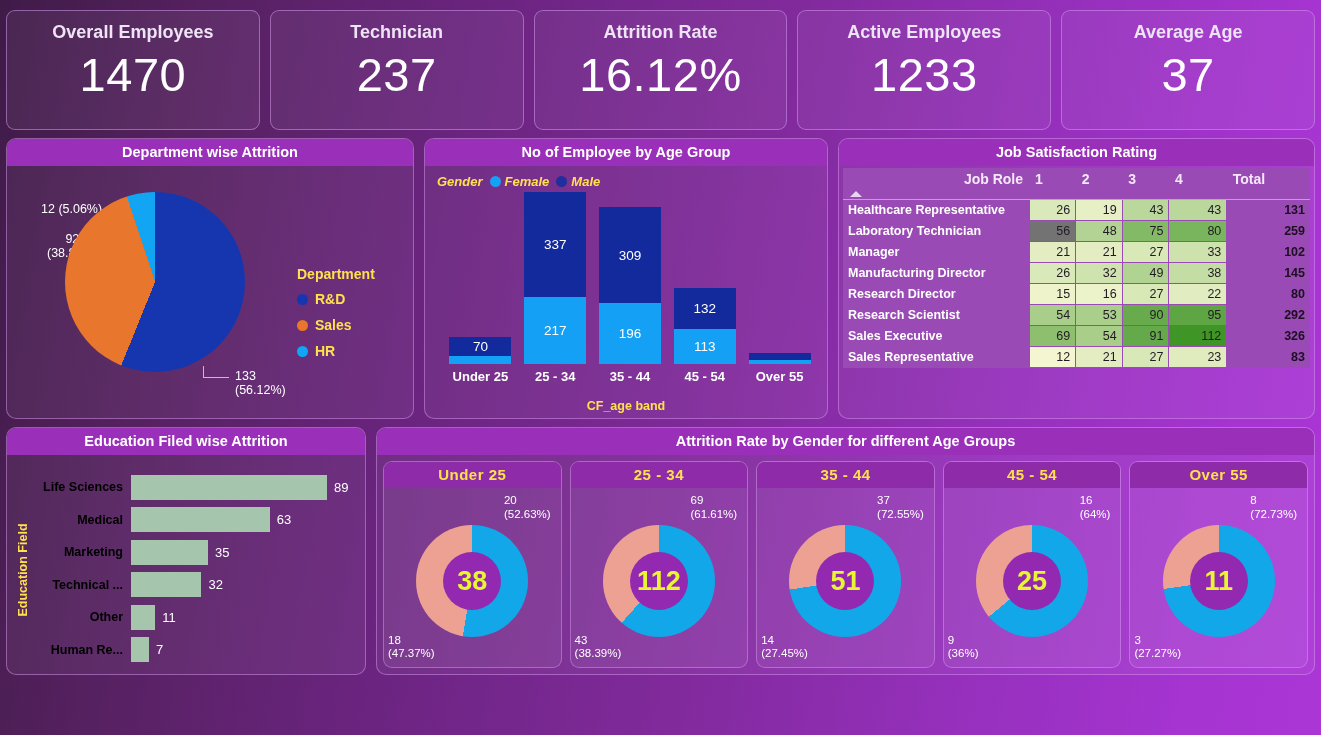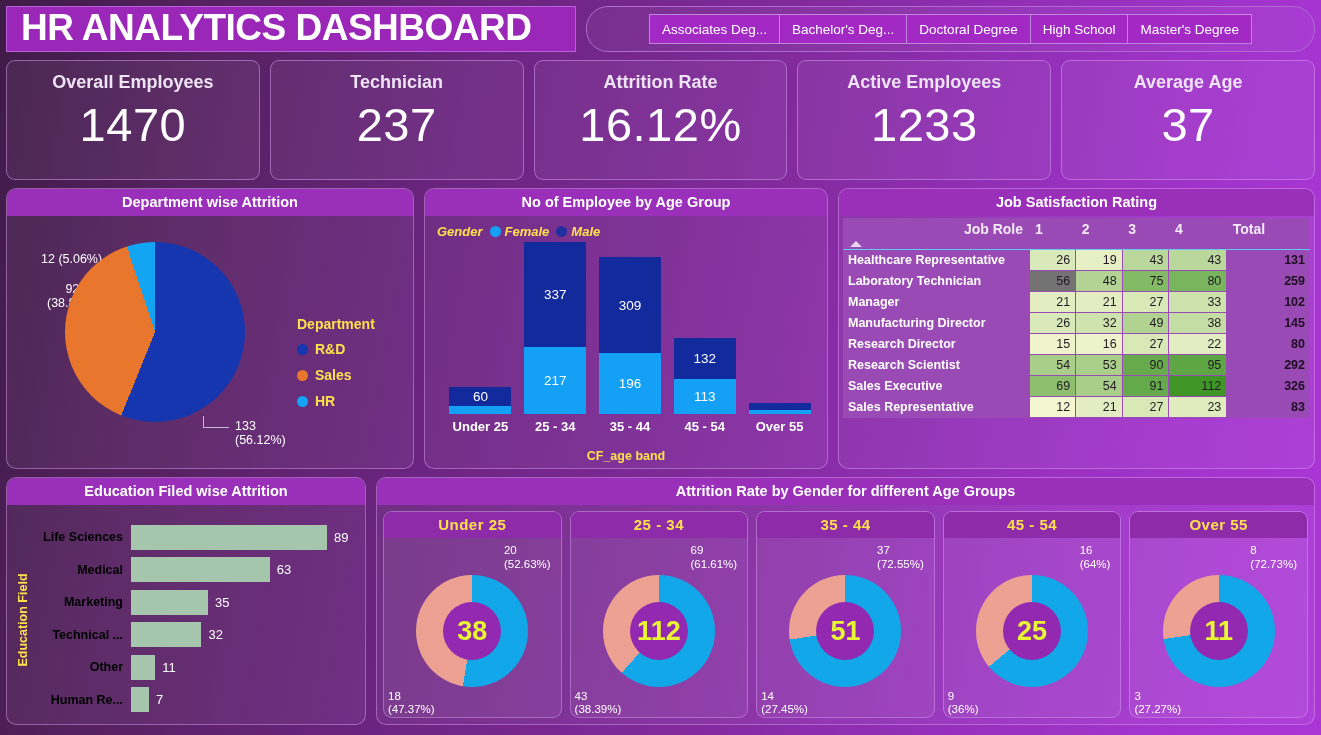--- a/index.html
+++ b/index.html
@@ -139,42 +139,28 @@
                  text-align:center; padding:4px 0 5px 0; letter-spacing:.5px; }
   .don-bd { flex:1; position:relative; }
   .donut { position:absolute; left:50%; top:52%; transform:translate(-50%,-50%);
            width:112px; height:112px; border-radius:50%; }
   .donut .hole { position:absolute; left:50%; top:50%; transform:translate(-50%,-50%);
                  width:58px; height:58px; border-radius:50%; background:#9229b0;
                  display:flex; align-items:center; justify-content:center; }
   .donut .hole span { color:#e8f533; font-size:27px; font-weight:bold; }
   .dlab { position:absolute; font-size:11.5px; color:#fff; line-height:1.18; white-space:nowrap; }
   .dlab.tr { right:10px; top:6px; text-align:left; }
-  .dlab.bl { left:4px; bottom:0;margin-top:36px; }
+  .dlab.bl { left:4px; bottom:6px;margin-top:36px; }
   .tick { position:absolute; border-left:1px solid #cbb6d8; border-bottom:1px solid #cbb6d8; }
 </style>
 </head>
 <body>
 
 <div class="dash">
 
-  <div class="hdr-row">
-    <div class="title-box">
-      <div class="t">HR ANALYTICS DASHBOARD</div>
-    </div>
-    <div class="slicer">
-      <div class="slicer-inner" id="slicer-opts">
-          <button class="sl-btn">Associates Deg...</button>
-          <button class="sl-btn">Bachelor's Deg...</button>
-          <button class="sl-btn">Doctoral Degree</button>
-          <button class="sl-btn">High School</button>
-          <button class="sl-btn">Master's Degree</button>
-        </div>
-    </div>
-  </div>
 
   <div class="kpi-row" id="kpi-row">
       <div class="kpi">
         <div class="lab">Overall Employees</div>
         <div class="val">1470</div>
       </div>
       <div class="kpi">
         <div class="lab">Technician</div>
         <div class="val">237</div>
       </div>
@@ -247,21 +233,21 @@
             <span class="k">Female</span>
           </span>
           <span class="li">
             <span class="dot" style="background:#1f2f9e"></span>
             <span class="k">Male</span>
           </span>
         </div>
         <div class="bar-plot" id="bar-plot">
             <div class="bcol">
               <div class="bstack" style="height: 27.0108px;">
-                <div class="seg male" style="height: 68.9655%;">60</div>
+                <div class="seg male" style="height: 68.9655%;">70</div>
                 <div class="seg female" style="height: 31.0345%;"></div>
               </div>
               <div class="bcat">Under 25</div>
             </div>
             <div class="bcol">
               <div class="bstack" style="height: 172px;">
                 <div class="seg male" style="height: 60.8303%;">337</div>
                 <div class="seg female" style="height: 39.1697%;">217</div>
               </div>
               <div class="bcat">25 - 34</div>

